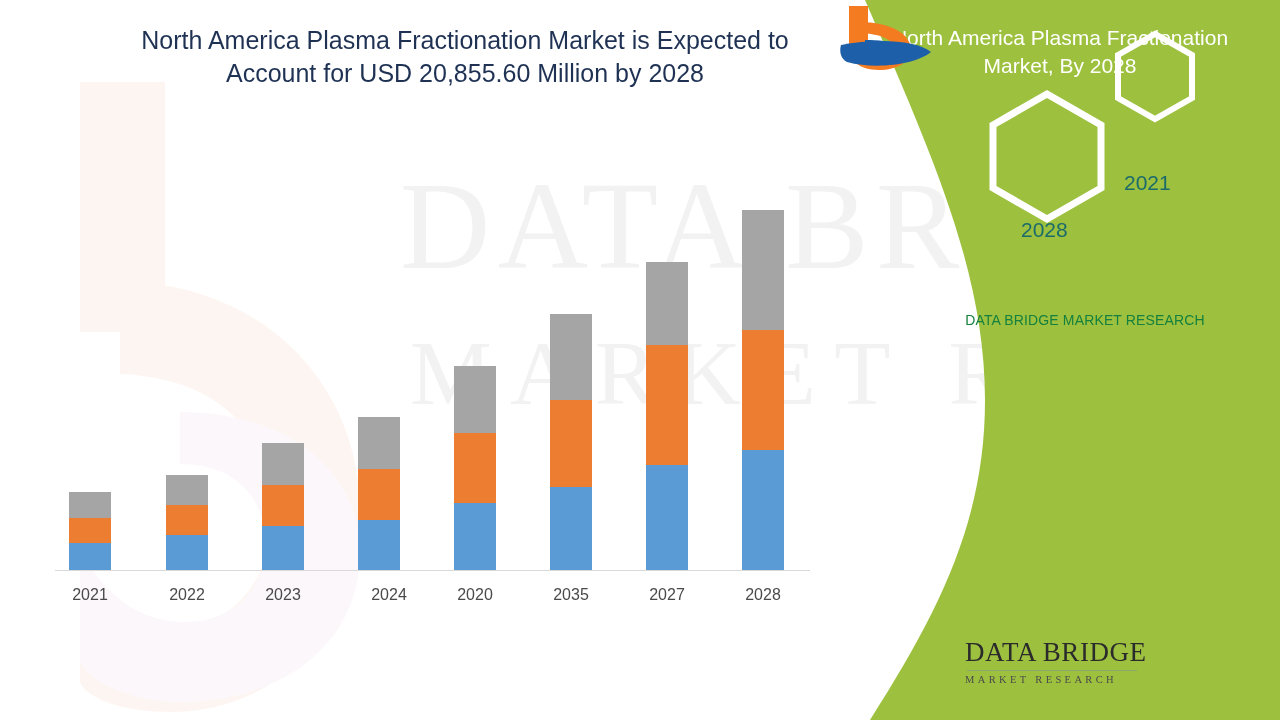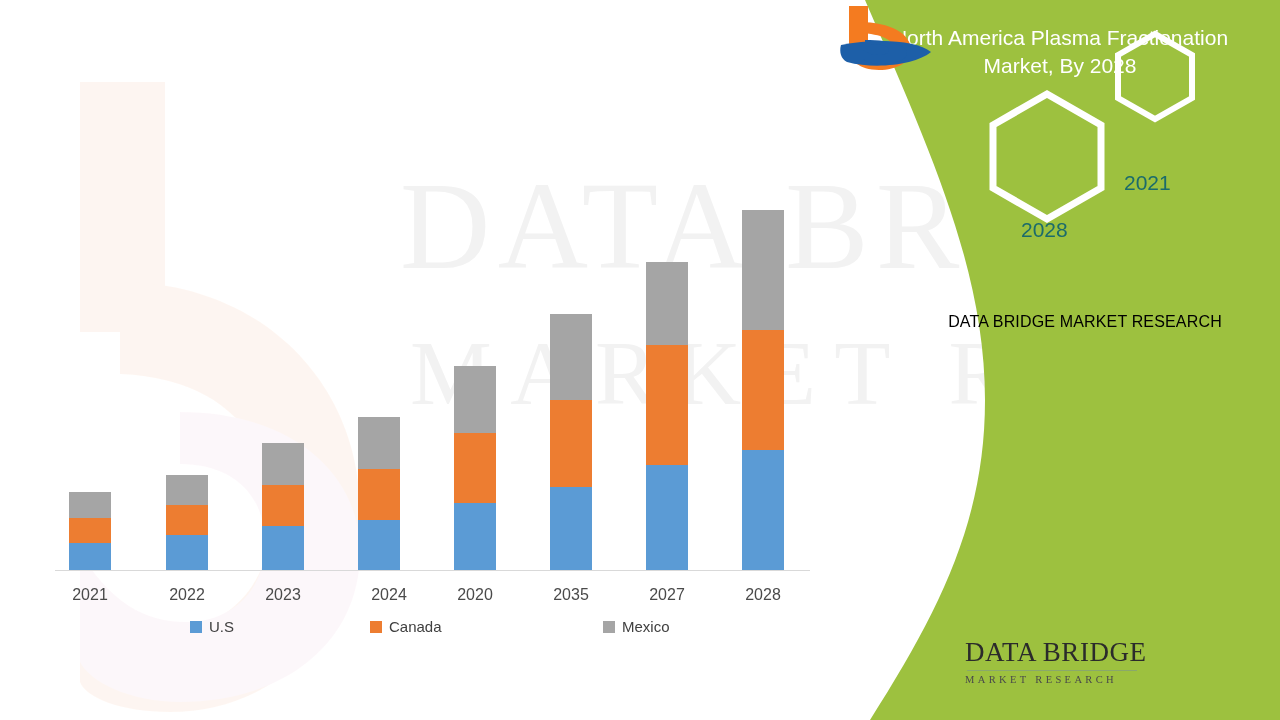--- a/index.html
+++ b/index.html
@@ -62,21 +62,21 @@
   .panel-title {
     position:absolute; left:25px; top:24px; width:400px;
     text-align:center; color:#ffffff; font-size:21px; line-height:1.35;
   }
   .hexwrap { position:absolute; left:0; top:0; width:445px; height:300px; }
   .hex-year {
     position:absolute; font-size:21px; color:#1b6b6b; font-weight:400;
   }
   .brand-name {
     position:absolute; left:85px; top:310px; width:330px;
-    text-align:center; color:#000000; font-size:16px; line-height:1.5;
+    text-align:center; color:#15803d; font-size:14px; line-height:1.5;
     letter-spacing:.01em;
   }
   .logo { position:absolute; left:48px; top:630px; width:220px; height:72px; }
   .logo-text { position:absolute; left:130px; top:638px; }
   .logo-main {
     font-family:"Liberation Serif", serif; font-size:27px; color:#2b2b2b;
     letter-spacing:.02em; line-height:1.1;
   }
   .logo-rule { width:170px; height:1.5px; background:#8aa86b; margin:2px 0 3px 2px; }
   .logo-sub {
@@ -92,20 +92,21 @@
   <div class="wm-layer">
     <svg class="wm-b" viewBox="0 0 330 630">
       <path d="M20 0 H105 V250 H20 Z" fill="#FDEDE4"></path>
       <path d="M60 200 C200 200 300 300 300 430 C300 550 215 630 110 630 C60 630 25 615 20 600 L20 500 C40 530 70 548 108 548 C170 548 212 500 212 432 C212 358 165 296 60 292 Z" fill="#FDEDE4"></path>
       <path d="M120 330 C230 330 300 390 300 470 C300 560 225 620 120 620 C70 620 30 600 20 580 L20 470 C50 520 85 540 125 540 C175 540 205 505 205 462 C205 410 170 382 120 382 Z" fill="#FBF0F6"></path>
     </svg>
     <div class="wm-text wm-line1">DATA BRIDGE</div>
     <div class="wm-text wm-line2">MARKET RESEARCH</div>
   </div>
 
+  <div class="title">North America Plasma Fractionation Market is Expected to Account for USD 20,855.60 Million by 2028</div>
 
   <div class="plot">
     <div class="axis-line"></div>
     <div id="bars">
         <div class="bar-group" style="left: 69px;">
           <div class="seg" style="height: 26px; background: rgb(165, 165, 165);"></div>
           <div class="seg" style="height: 25px; background: rgb(237, 125, 49);"></div>
           <div class="seg" style="height: 27px; background: rgb(91, 155, 213);"></div>
         </div>
         <div class="bar-group" style="left: 166px;">
@@ -147,34 +148,20 @@
     <div id="xlabels">
         <div class="x-label" style="left: 45px;">2021</div>
         <div class="x-label" style="left: 142px;">2022</div>
         <div class="x-label" style="left: 238px;">2023</div>
         <div class="x-label" style="left: 344px;">2024</div>
         <div class="x-label" style="left: 430px;">2020</div>
         <div class="x-label" style="left: 526px;">2035</div>
         <div class="x-label" style="left: 622px;">2027</div>
         <div class="x-label" style="left: 718px;">2028</div>
       </div>
-    <div class="legend" id="legend">
-        <div class="legend-item" style="left: 190px;">
-          <span class="legend-swatch" style="background: rgb(91, 155, 213);"></span>
-          <span class="legend-label">U.S</span>
-        </div>
-        <div class="legend-item" style="left: 370px;">
-          <span class="legend-swatch" style="background: rgb(237, 125, 49);"></span>
-          <span class="legend-label">Canada</span>
-        </div>
-        <div class="legend-item" style="left: 603px;">
-          <span class="legend-swatch" style="background: rgb(165, 165, 165);"></span>
-          <span class="legend-label">Mexico</span>
-        </div>
-      </div>
   </div>
 
   <div class="green-panel">
     <svg viewBox="0 0 445 720" preserveAspectRatio="none">
       <path id="panel-path" d="M30 0 L445 0 L445 720 L35 720 C105 610 150 520 150 400 C150 270 95 150 30 0 Z" fill="#9DC13F"></path>
     </svg>
 
     <div class="panel-content">
       <div class="panel-title">North America Plasma Fractionation Market, By 2028</div>
 

